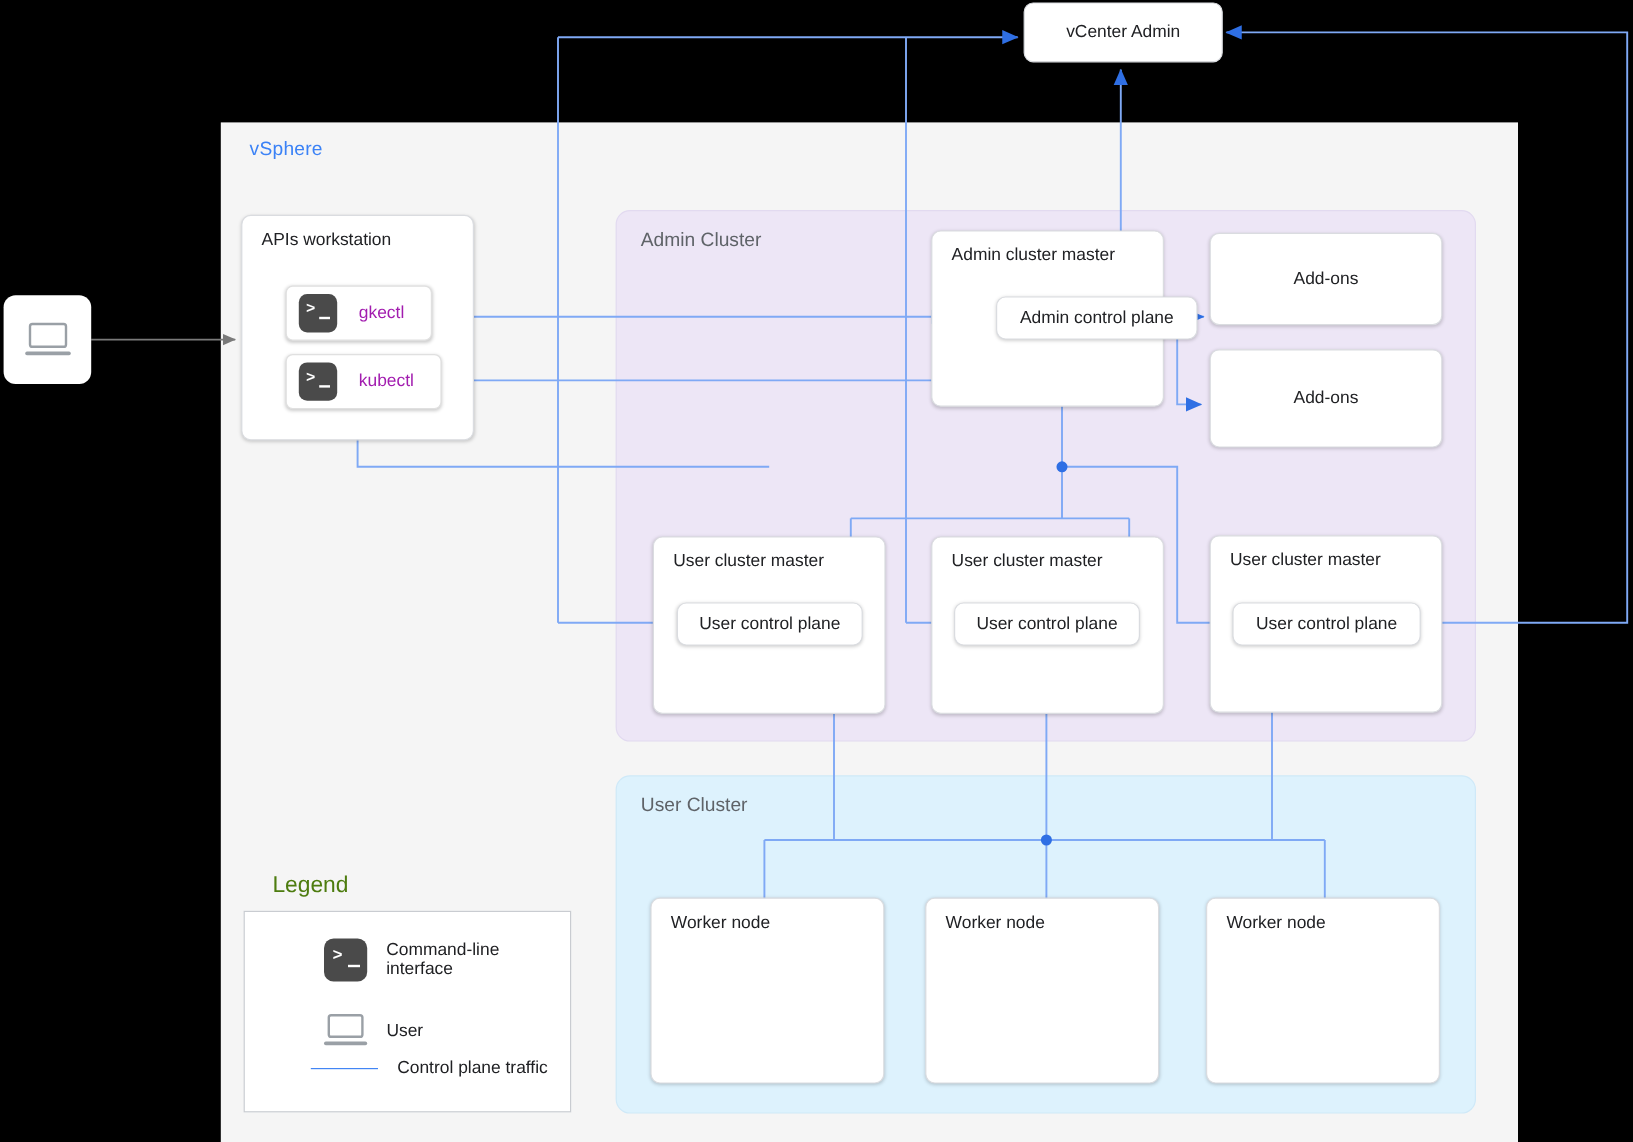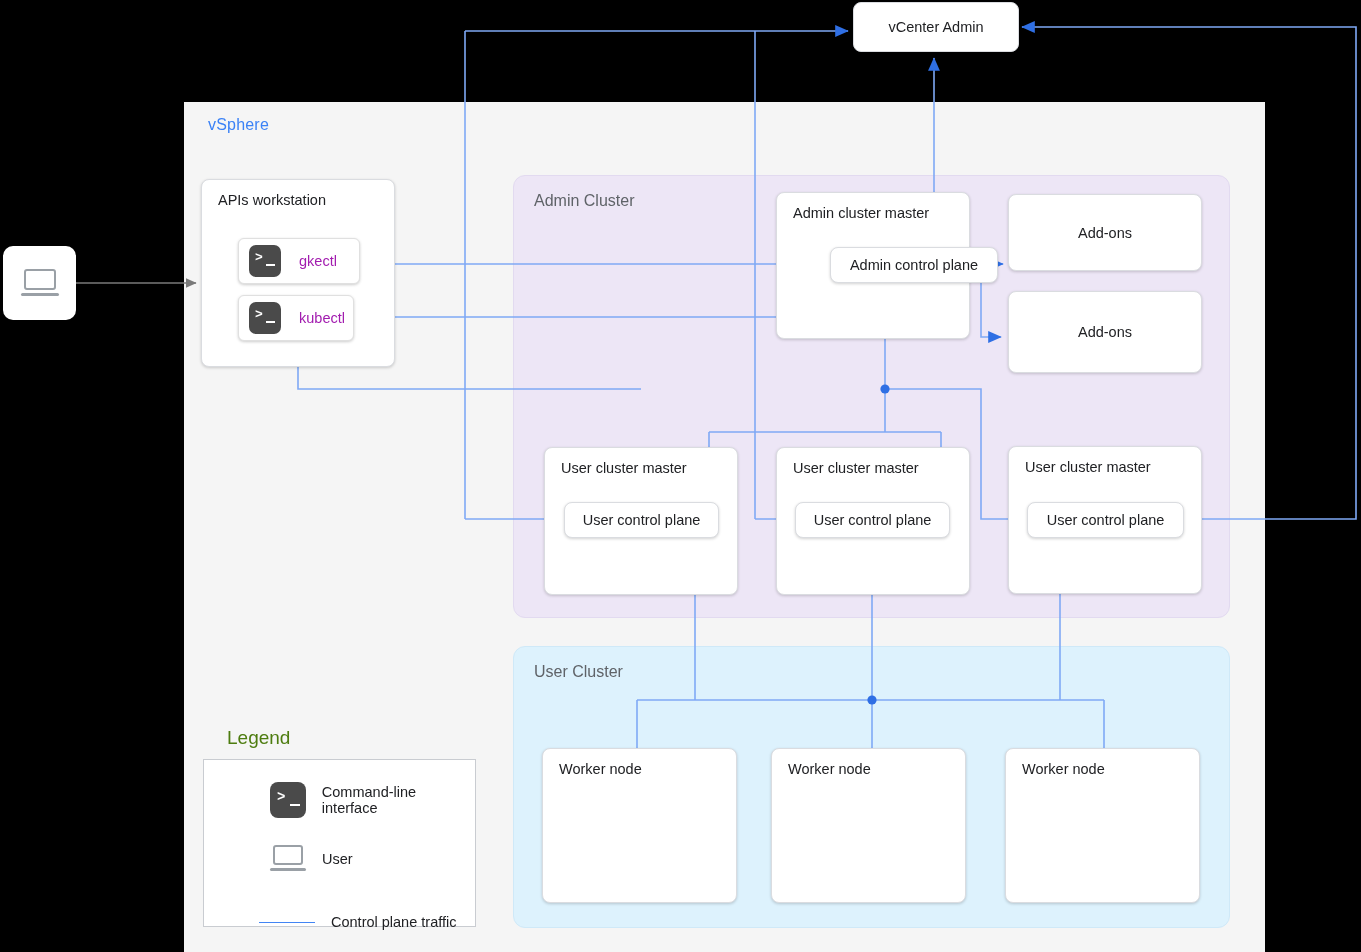--- a/index.html
+++ b/index.html
@@ -206,21 +206,21 @@
     </div>
   </div>
 
   <div class="card" style="left:201px; top:179px; width:194px; height:188px;">
     <div class="card-title">APIs workstation</div>
   </div>
   <div class="cli-chip" style="left:238px; top:238px; width:122px; height:46px;">
     <div class="term-icon"></div>
     <div class="cli-label">gkectl</div>
   </div>
-  <div class="cli-chip" style="left:238px; top:295px; width:116px; height:46px;">
+  <div class="cli-chip" style="left:238px; top:295px; width:130px; height:46px;">
     <div class="term-icon"></div>
     <div class="cli-label">kubectl</div>
   </div>
 
   <div class="card" style="left:776px; top:192px; width:194px; height:147px;text-decoration:underline;">
     <div class="card-title">Admin cluster master</div>
   </div>
   <div class="card" style="left:830px; top:247px; width:168px; height:36px;">
     <div class="card-center">Admin control plane</div>
   </div>
@@ -269,19 +269,19 @@
       <div class="legend-term"></div>
       <div class="legend-text">Command-line interface</div>
     </div>
     <div class="legend-row" style="left:28px; top:85px;">
       <div class="legend-laptop">
         <div class="screen"></div>
           <div class="base"></div>
       </div>
       <div class="legend-text">User</div>
     </div>
-    <div class="legend-row" style="left:17px; top:154px;text-align:right;">
+    <div class="legend-row" style="left:17px; top:122px;text-align:right;">
       <div class="legend-line"></div>
       <div class="legend-text">Control plane traffic</div>
     </div>
   </div>
 
 </div>
 
 </body></html>

